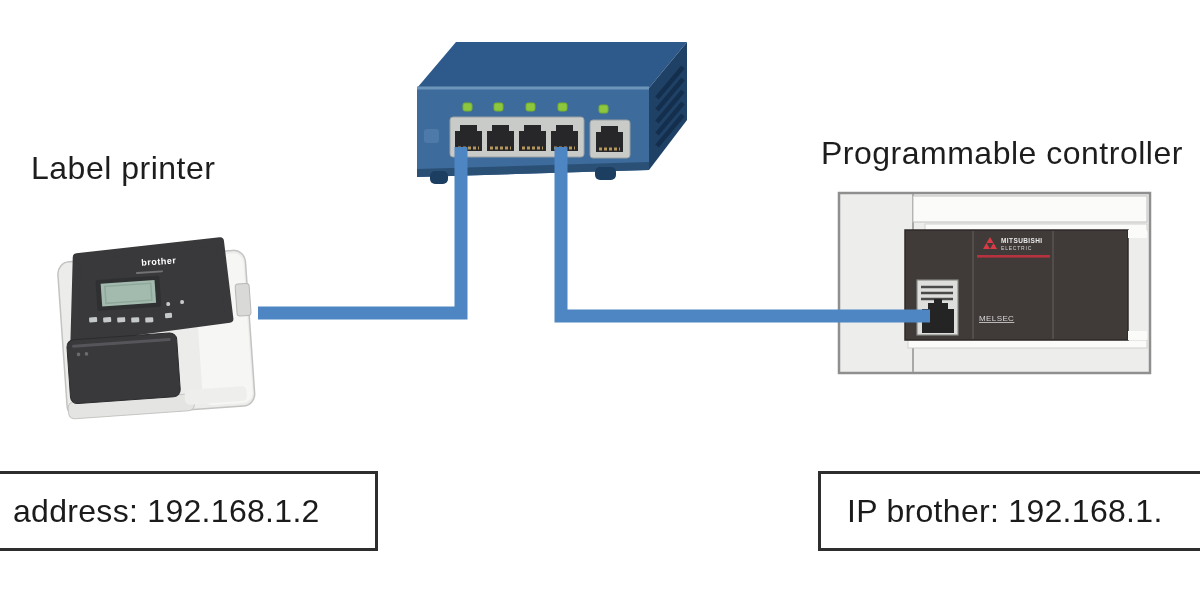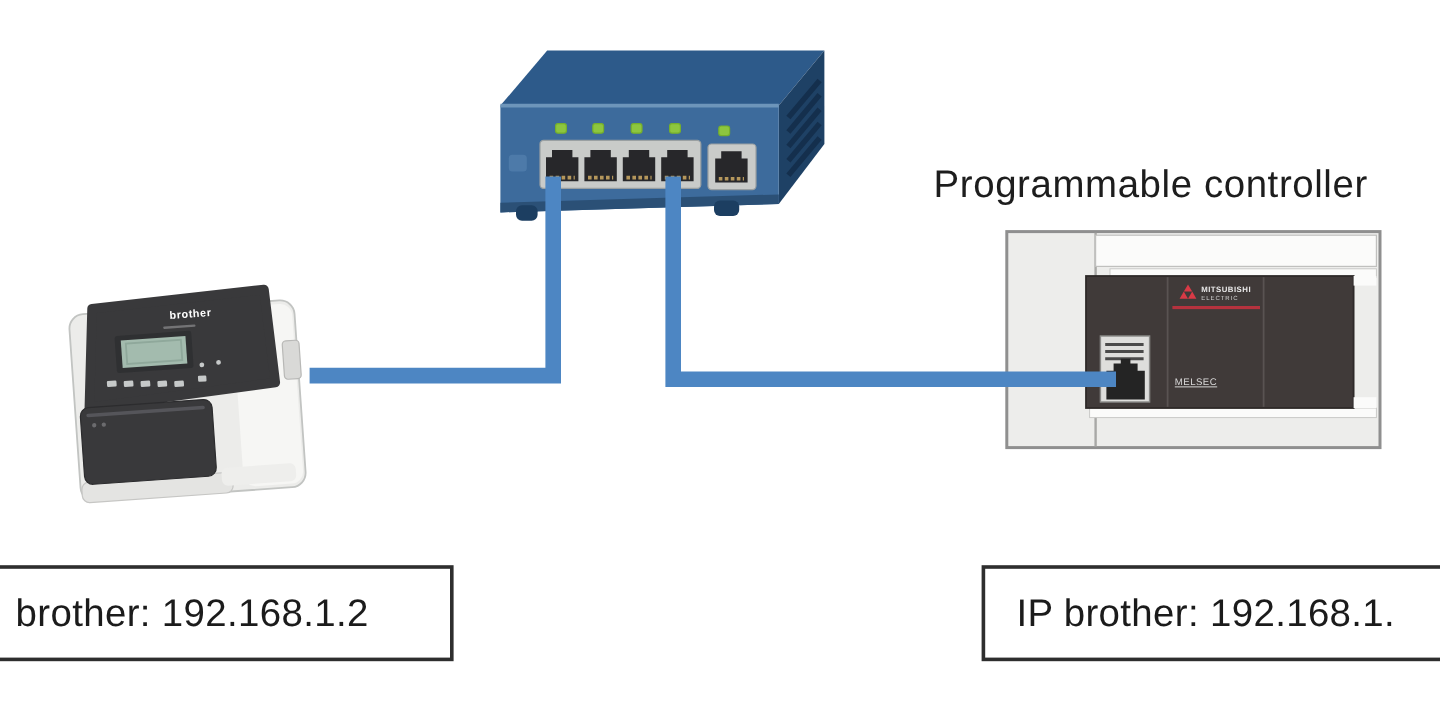--- a/index.html
+++ b/index.html
@@ -5,36 +5,37 @@
   html,body{margin:0;padding:0;background:#ffffff;}
   .canvas{
     position:relative;width:1200px;height:589px;background:#ffffff;
     overflow:hidden;font-family:"Liberation Sans",sans-serif;
   }
   .device-label{
     position:absolute;font-size:32px;color:#1d1d1d;letter-spacing:.5px;
     white-space:nowrap;line-height:1;
   }
   .label-printer-title{left:31px;top:152px;}
-  .controller-title{left:778px;top:137px;}
+  .controller-title{left:821px;top:137px;}
   .address-box{
     position:absolute;top:471px;height:80px;border:3px solid #2e2e2e;
     background:#ffffff;box-sizing:border-box;display:flex;align-items:center;
     font-size:32px;color:#1b1b1b;letter-spacing:.3px;white-space:nowrap;
   }
   .address-box.left{left:-3px;width:381px;padding-left:13px;}
   .address-box.right{left:818px;width:404px;padding-left:26px;}
   svg{position:absolute;left:0;top:0;}
   text{font-family:"Liberation Sans",sans-serif;}
 </style>
 </head>
 <body>
 
 <div class="canvas">
 
+  <div class="device-label label-printer-title">Label printer</div>
   <div class="device-label controller-title">Programmable controller</div>
 
   <svg width="1200" height="589" viewBox="0 0 1200 589">
 
     <g>
 
       <polygon points="456,42 687,42 649,88 417,88" fill="#2d5a8a"></polygon>
 
       <polygon points="649,88 687,42 687,120 649,170" fill="#1e4165"></polygon>
 
@@ -159,19 +160,19 @@
       <path d="M922,333 v-24 h6 v-6 h6 v-4 h8 v4 h6 v6 h6 v24 z" fill="#242424"></path>
     </g>
 
     <g stroke="#4d86c3" stroke-width="13" fill="none" stroke-linecap="butt" stroke-linejoin="miter">
       <polyline points="258,313 461,313 461,147"></polyline>
       <polyline points="561,147 561,316 930,316"></polyline>
     </g>
   </svg>
 
   <div class="address-box left">
-    <span>brother: 192.168.1.2</span>
+    <span>address: 192.168.1.2</span>
   </div>
   <div class="address-box right">
     <span>IP brother: 192.168.1.</span>
   </div>
 
 </div>
 
 </body></html>

